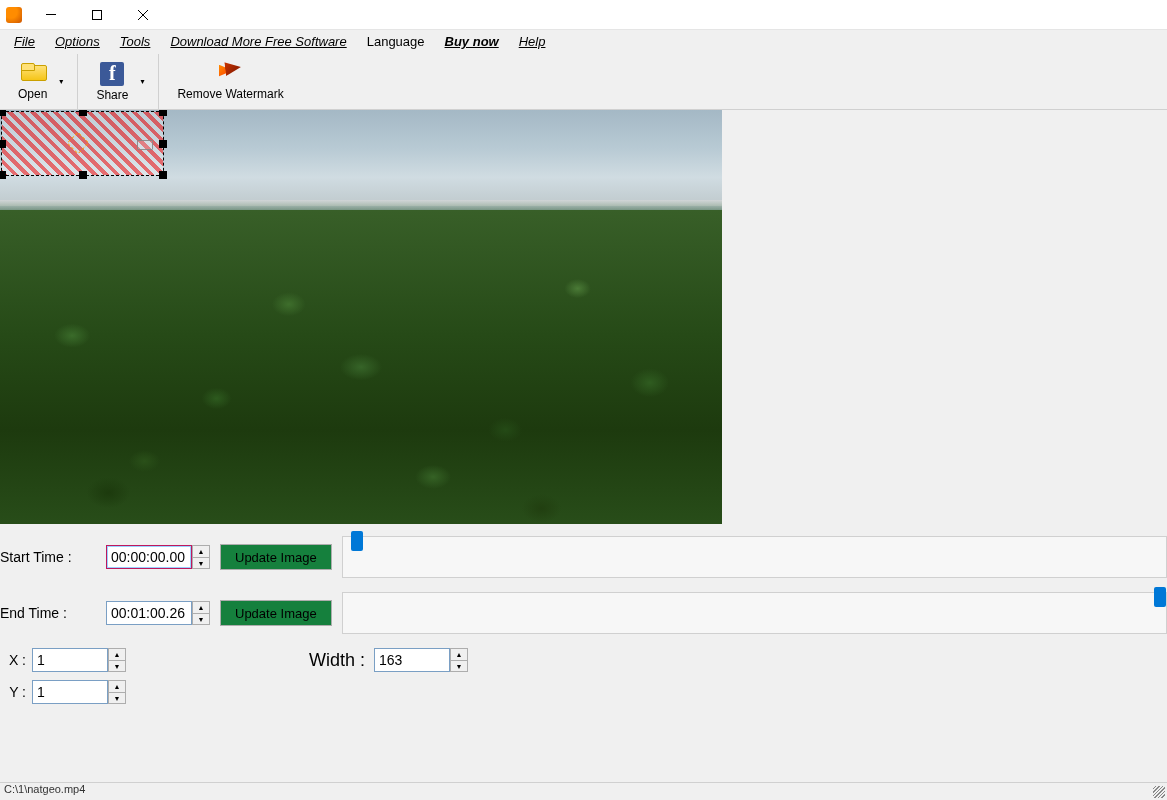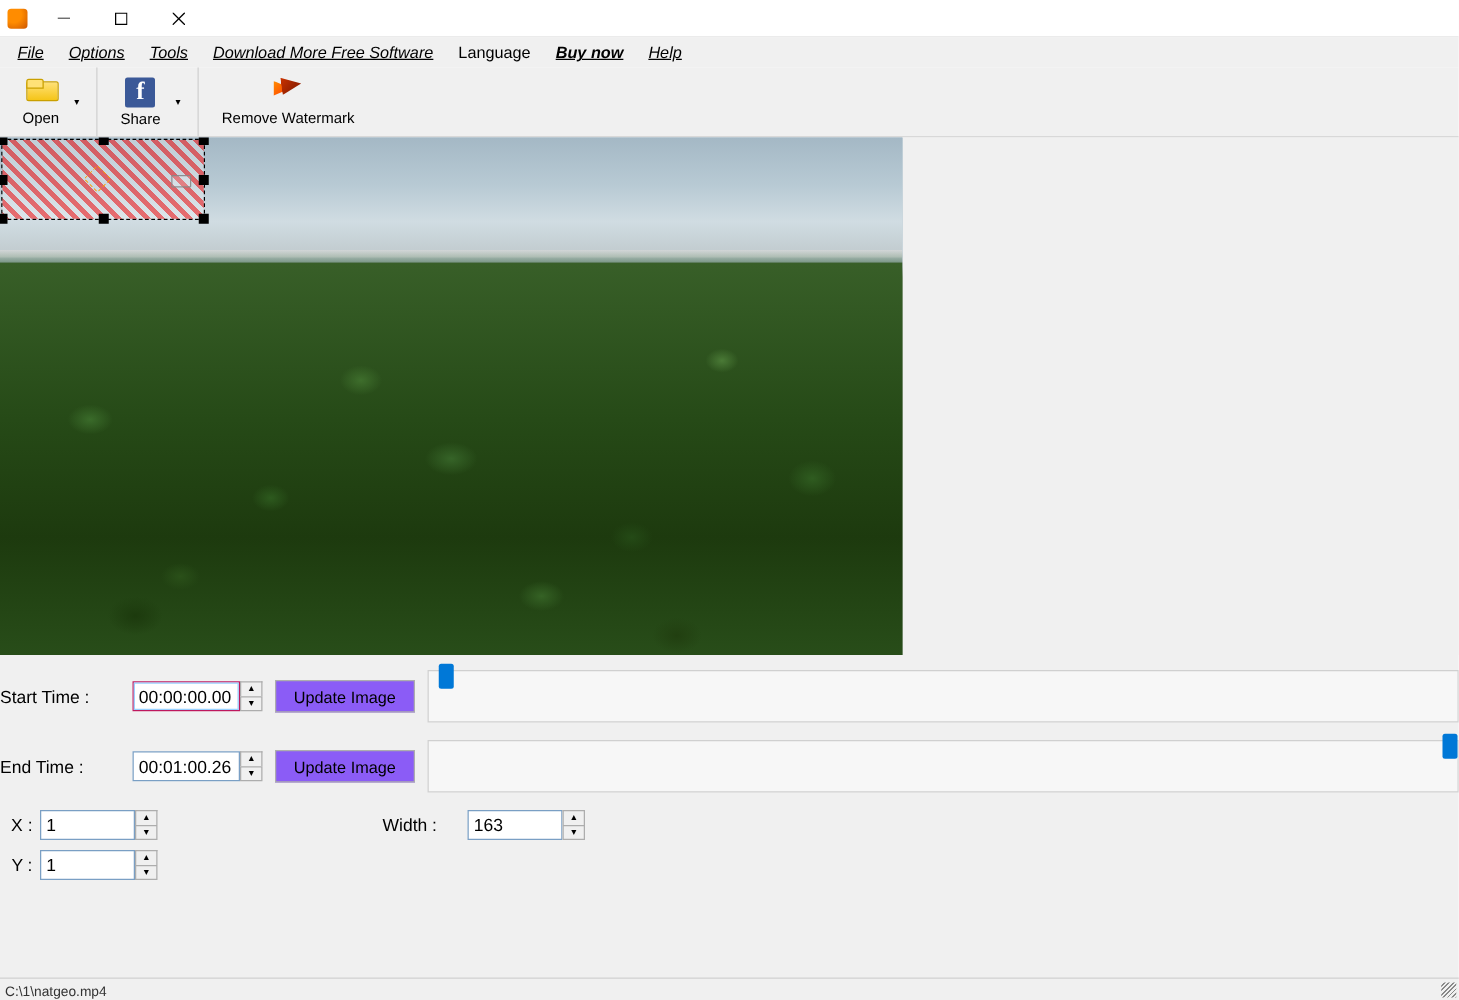--- a/index.html
+++ b/index.html
@@ -69,36 +69,36 @@
     .lbl { font-size: 14px; min-width: 96px; text-align: left; white-space: nowrap; }
     .lbl.end { min-width: 96px; }
     .spin { display: inline-flex; }
     .spin-input { height: 24px; font-size: 14px; padding: 1px 4px; border: 1px solid #7a9fc4; background: #fff; }
     .spin-input.focused { border: 1px solid #be185d; outline: 1px solid #99d1ff; outline-offset: -2px; }
     .spin-input.time { width: 86px; }
     .spin-input.num { width: 76px; }
     .spin-btns { display: flex; flex-direction: column; width: 18px; }
     .spin-btns button { height: 12px; font-size: 7px; line-height: 7px; background: #f0f0f0; border: 1px solid #adadad; cursor: pointer; padding: 0; }
     .spin-btns button:first-child { border-bottom: none; }
-    .btn { height: 26px; padding: 0 14px; font-size: 13px; background: #8b5cf6; border: 1px solid #adadad; cursor: pointer; }
+    .btn { height: 26px; padding: 0 14px; font-size: 13px; background: #15803d; border: 1px solid #adadad; cursor: pointer; }
 
     .slider-wrap { flex: 1; display: flex; align-items: center; height: 42px; position: relative; }
     .slider-track { height: 42px; width: 100%; border: 1px solid #d0d0d0; background: #f7f7f7; position: relative; }
     .slider-thumb { position: absolute; top: -6px; width: 12px; height: 20px; background: #0078d7; border-radius: 2px; cursor: pointer; }
 
     .section-title { font-size: 15px; font-weight: bold; margin: 8px 0 10px; }
 
     .pos-grid { display: flex; gap: 180px; }
     .pos-col { display: flex; flex-direction: column; gap: 8px; }
     .pos-row { display: flex; align-items: center; gap: 6px; }
     .pos-row .lbl-small { font-size: 14px; min-width: 26px; text-align: right; }
-    .pos-row .lbl-wide { font-size: 14px; min-width: 62px; text-align: left; }
-
-    
-    .statusbar { position: absolute; bottom: 0; left: 0; right: 0; height: 18px; background: #f0f0f0; border-top: 1px solid #d0d0d0; display: flex; align-items: flex-end; padding: 0 4px; font-size: 11px; color: #333; }
+    .pos-row .lbl-wide { font-size: 18px; min-width: 62px; text-align: center; }
+
+    
+    .statusbar { position: absolute; bottom: 0; left: 0; right: 0; height: 18px; background: #f0f0f0; border-top: 1px solid #d0d0d0; display: flex; align-items: flex-start; padding: 0 4px; font-size: 11px; color: #333; }
     .grip { position: absolute; right: 2px; bottom: 2px; width: 12px; height: 12px; background: repeating-linear-gradient(135deg, transparent 0 1.5px, #888 1.5px 2.5px);}
 
     
     .folder { position: relative; width: 24px; height: 18px; }
     .folder::before { content: ''; position: absolute; bottom: 0; left: 0; width: 24px; height: 14px; background: linear-gradient(#ffe177, #f5c518); border-radius: 2px; border: 1px solid #caa000; }
     .folder::after { content: ''; position: absolute; top: 0; left: 0; width: 12px; height: 6px; background: #ffe177; border: 1px solid #caa000; border-radius: 2px 2px 0 0; }
 
     .fb-icon { width: 24px; height: 24px; background: #3b5998; color: #fff; display: flex; align-items: center; justify-content: center; font-family: Georgia, serif; font-weight: bold; font-size: 20px; border-radius: 2px; }
 
     .arrow-icon { position: relative; width: 26px; height: 20px; }

